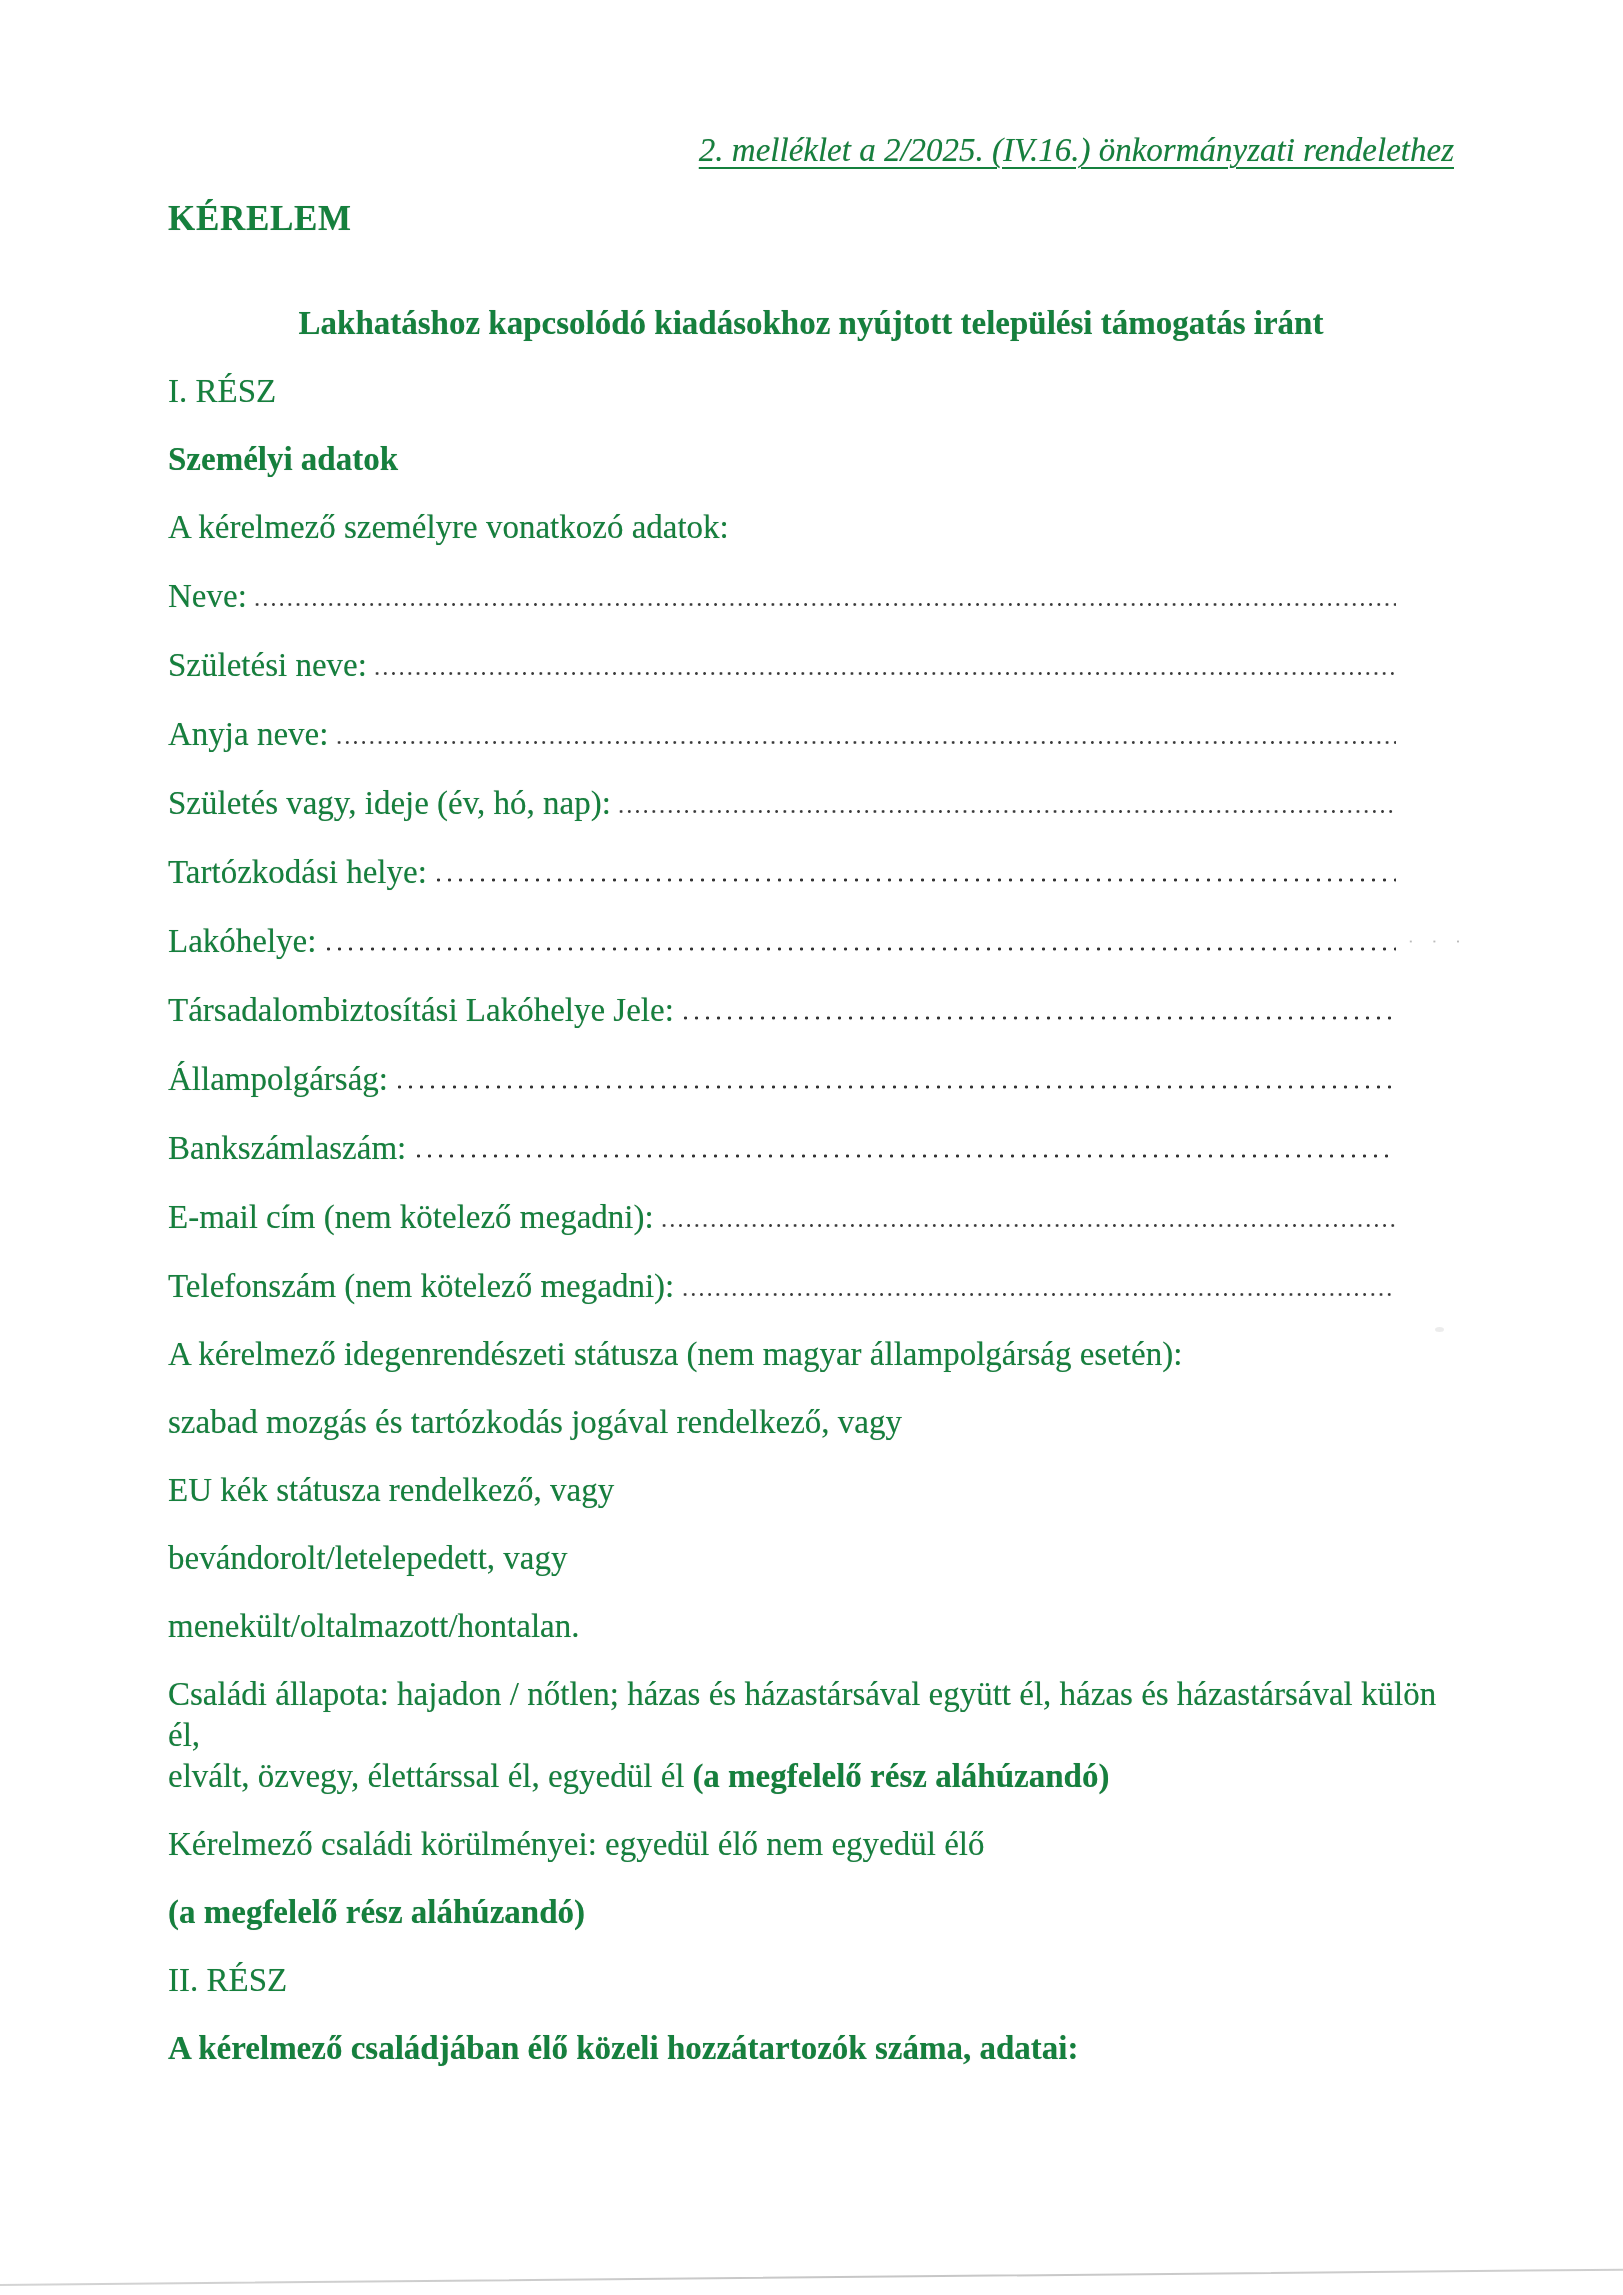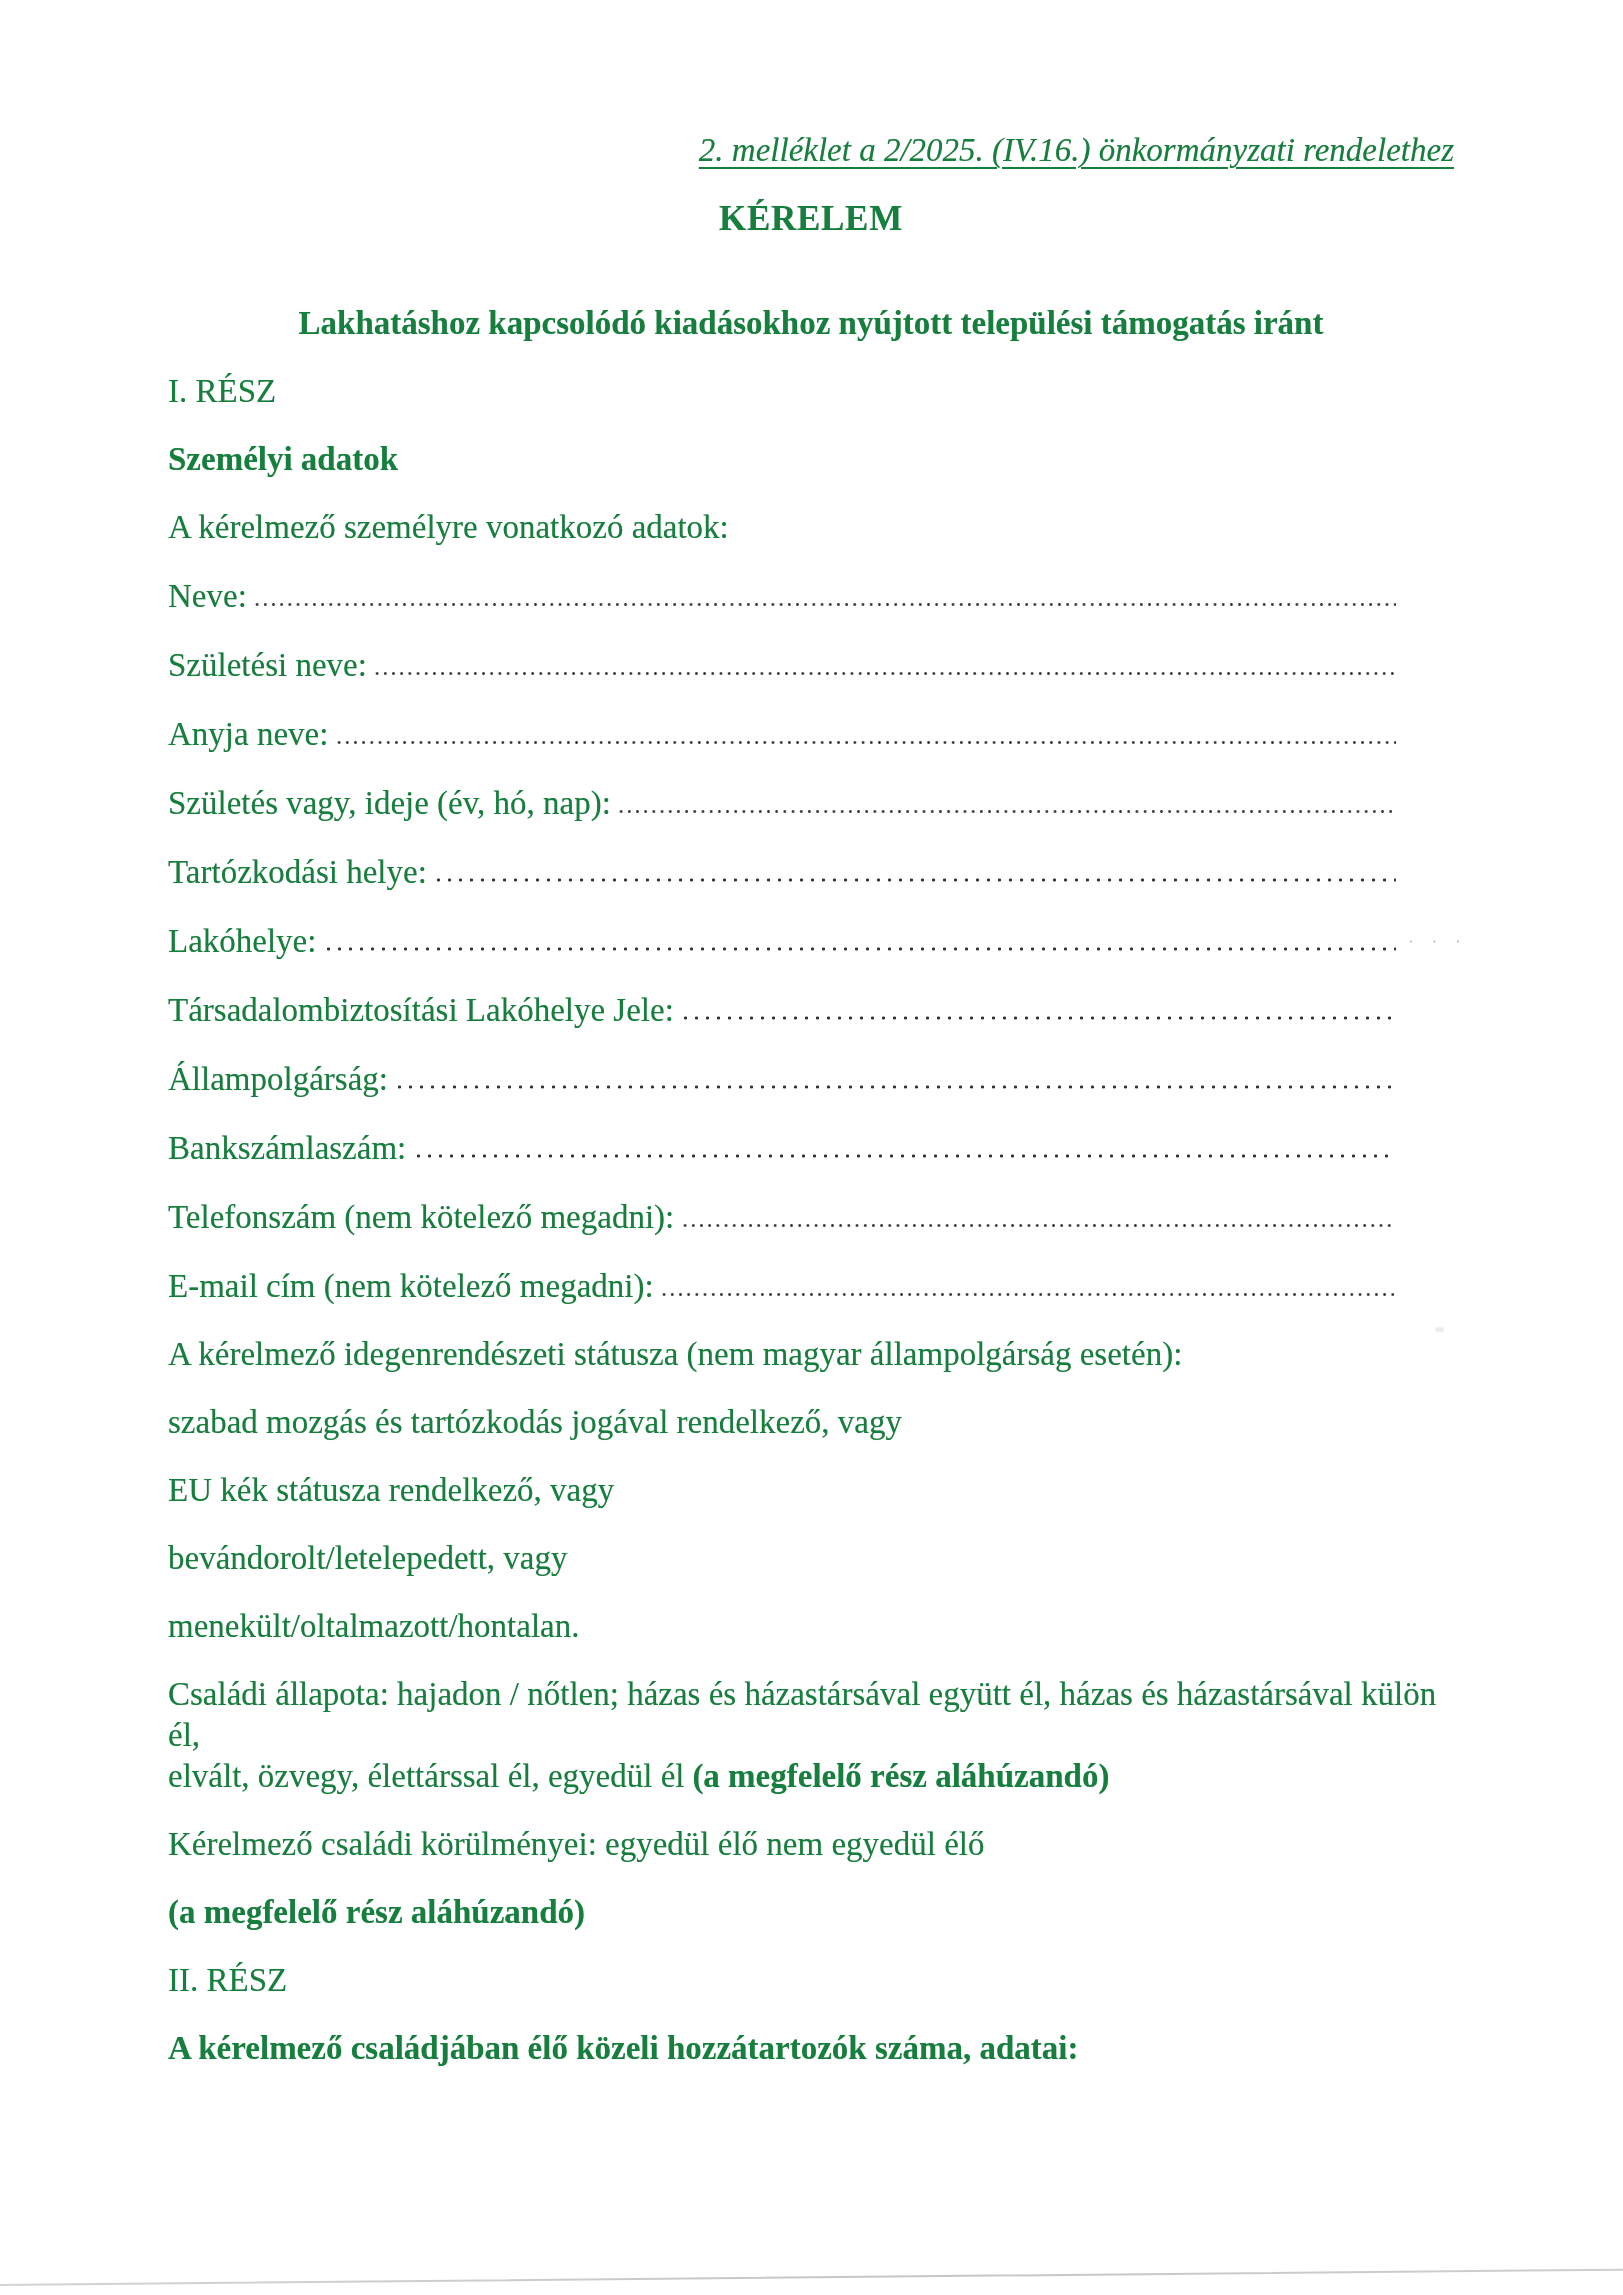--- a/index.html
+++ b/index.html
@@ -32,21 +32,21 @@
   }
   .annex-text {
     text-decoration: underline;
     text-underline-offset: 5.9px;
     text-decoration-thickness: 1.6px;
   }
   .title {
     font-weight: bold;
     font-size: 35px;
     letter-spacing: 0.7px;
-    text-align: center;
+    text-align: left;
     margin-bottom: 64px;
   }
   .subtitle {
     font-weight: bold;
     text-align: center;
   }
   .b { font-weight: bold; }
   .field {
     display: flex;
     align-items: baseline;
@@ -162,26 +162,26 @@
       <span class="flabel">Állampolgárság:</span>
       <span class="leader" data-leader="sparse"></span>
     </div>
 
     <div class="row field">
       <span class="flabel">Bankszámlaszám:</span>
       <span class="leader" data-leader="sparse"></span>
     </div>
 
     <div class="row field">
+      <span class="flabel">E-mail cím (nem kötelező megadni):</span>
+      <span class="leader" data-leader="tight"></span>
+    </div>
+
+    <div class="row field">
       <span class="flabel">Telefonszám (nem kötelező megadni):</span>
-      <span class="leader" data-leader="tight"></span>
-    </div>
-
-    <div class="row field">
-      <span class="flabel">E-mail cím (nem kötelező megadni):</span>
       <span class="leader" data-leader="tight"></span>
     </div>
 
     <div class="row">A kérelmező idegenrendészeti státusza (nem magyar állampolgárság esetén):</div>
 
     <div class="row">szabad mozgás és tartózkodás jogával rendelkező, vagy</div>
 
     <div class="row">EU kék státusza rendelkező, vagy</div>
 
     <div class="row">bevándorolt/letelepedett, vagy</div>

